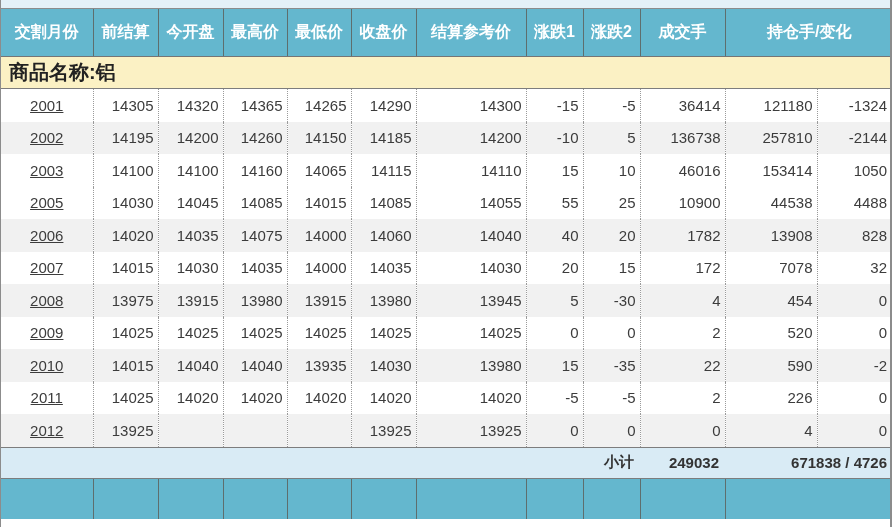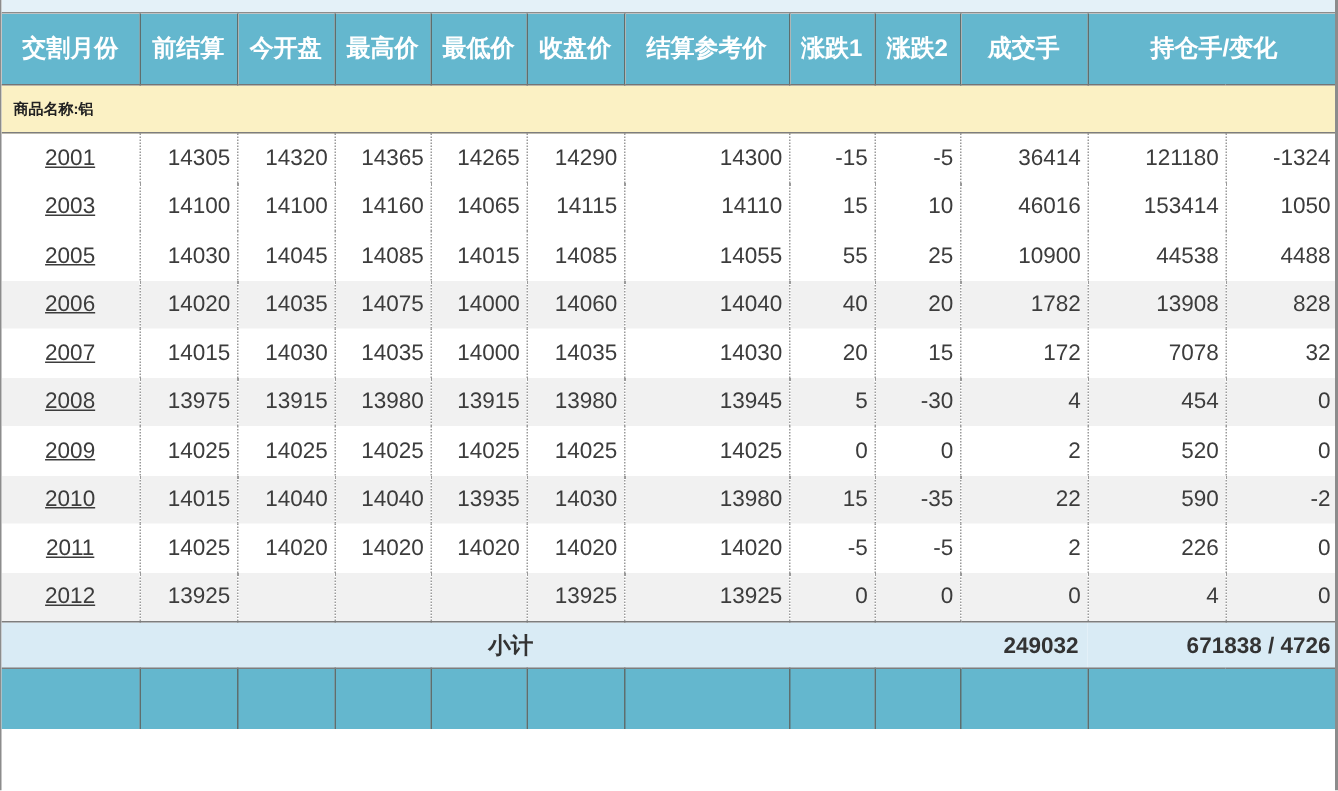--- a/index.html
+++ b/index.html
@@ -15,39 +15,39 @@
   thead th{
     background:var(--header-bg,#64B7CE);color:var(--header-text,#ffffff);
     font-size:16px;font-weight:bold;text-align:center;height:47px;
     border-right:1px solid #5e6e6e;border-bottom:1px solid #757575;
     padding:0;overflow:hidden;white-space:nowrap;
   }
   thead th:last-child{border-right:none;}
   
   .product-row td{
     background:var(--product-row-bg,#FBF1C4);color:#222222;font-weight:bold;
-    font-size:10px;height:31px;padding:0 0 0 8px;text-align:left;
+    font-size:20px;height:31px;padding:0 0 0 8px;text-align:left;
     border-bottom:1px solid #7d7d7d;
   }
   
   tbody.data td{
     height:32.5px;font-size:15px;color:var(--text,#3C3C3C);
     text-align:right;padding:0 4px 0 0;white-space:nowrap;overflow:hidden;
     border-right:1px dotted var(--divider-dotted,#9A9A9A);background:#ffffff;
   }
   tbody.data td:last-child{border-right:none;padding-right:6px;}
   tbody.data tr.alt td{background:var(--row-alt-bg,#F1F1F1);}
   tbody.data td.month{text-align:center;padding-right:0;text-decoration:underline;}
   
   .subtotal td{
     background:var(--subtotal-bg,#D9EBF5);height:30px;font-size:15px;color:#333333;
     border-top:1px solid #7d7d7d;border-bottom:1px solid #7d7d7d;
     padding:0 6px 0 0;text-align:right;white-space:nowrap;font-weight:bold;
   }
-  .subtotal td.label{font-weight:bold;text-align:center;padding-left:46px;margin-left:24px;}
+  .subtotal td.label{font-weight:bold;text-align:right;padding-left:46px;margin-left:24px;}
   
   .next-header td{
     background:var(--header-bg,#64B7CE);height:40px;
     border-right:1px solid #5e6e6e;padding:0;
   }
   .next-header td:last-child{border-right:none;}
 </style>
 </head>
 <body>
 
@@ -100,20 +100,34 @@
           <td>14365</td>
           <td>14265</td>
           <td>14290</td>
           <td>14300</td>
           <td>-15</td>
           <td>-5</td>
           <td>36414</td>
           <td>121180</td>
           <td>-1324</td>
         </tr>
+        <tr class="alt">
+          <td class="month">2002</td>
+          <td>14195</td>
+          <td>14200</td>
+          <td>14260</td>
+          <td>14150</td>
+          <td>14185</td>
+          <td>14200</td>
+          <td>-10</td>
+          <td>5</td>
+          <td>136738</td>
+          <td>257810</td>
+          <td>-2144</td>
+        </tr>
         <tr>
           <td class="month">2003</td>
           <td>14100</td>
           <td>14100</td>
           <td>14160</td>
           <td>14065</td>
           <td>14115</td>
           <td>14110</td>
           <td>15</td>
           <td>10</td>

